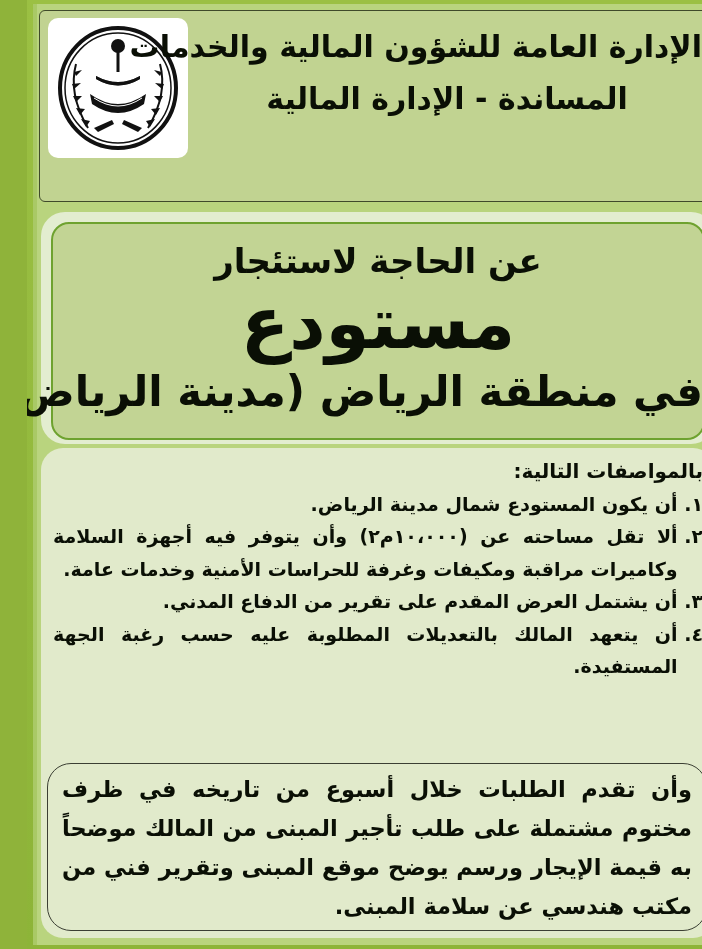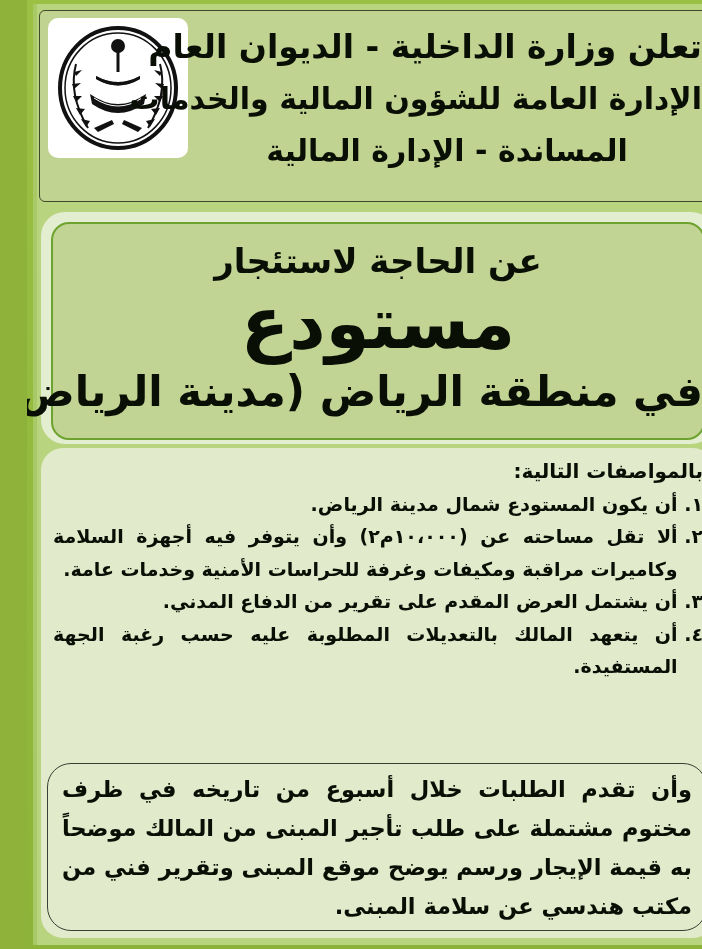--- a/index.html
+++ b/index.html
@@ -94,21 +94,20 @@
         <rect x="62.5" y="26" width="3" height="22"></rect>
         <path d="M42 52 Q64 64 86 52 L86 55 Q64 68 42 55z"></path>
         <path d="M86 52 Q64 64 42 52 L42 55 Q64 68 86 55z" opacity="0.8"></path>
         <path d="M36 70 Q64 90 92 70 L90 80 Q64 98 38 80z"></path>
         <path d="M40 104 L58 96 L60 100 L44 108z M88 104 L70 96 L68 100 L84 108z"></path>
       </g>
       <path d="M40 74 Q64 90 88 74" fill="none" stroke="#fff" stroke-width="1"></path>
     </svg>
   </div>
   <div class="header-lines">
-    <div class="h1">تعلن وزارة الداخلية - الديوان العام</div>
     <div class="h2">الإدارة العامة للشؤون المالية والخدمات</div>
     <div class="h2">المساندة - الإدارة المالية</div>
   </div>
 </div>
 
 <div class="mid-outer"></div>
 <div class="mid">
   <div class="t1">عن الحاجة لاستئجار</div>
   <div class="t2">مستودع</div>
   <div class="t3">في منطقة الرياض (مدينة الرياض)</div>

